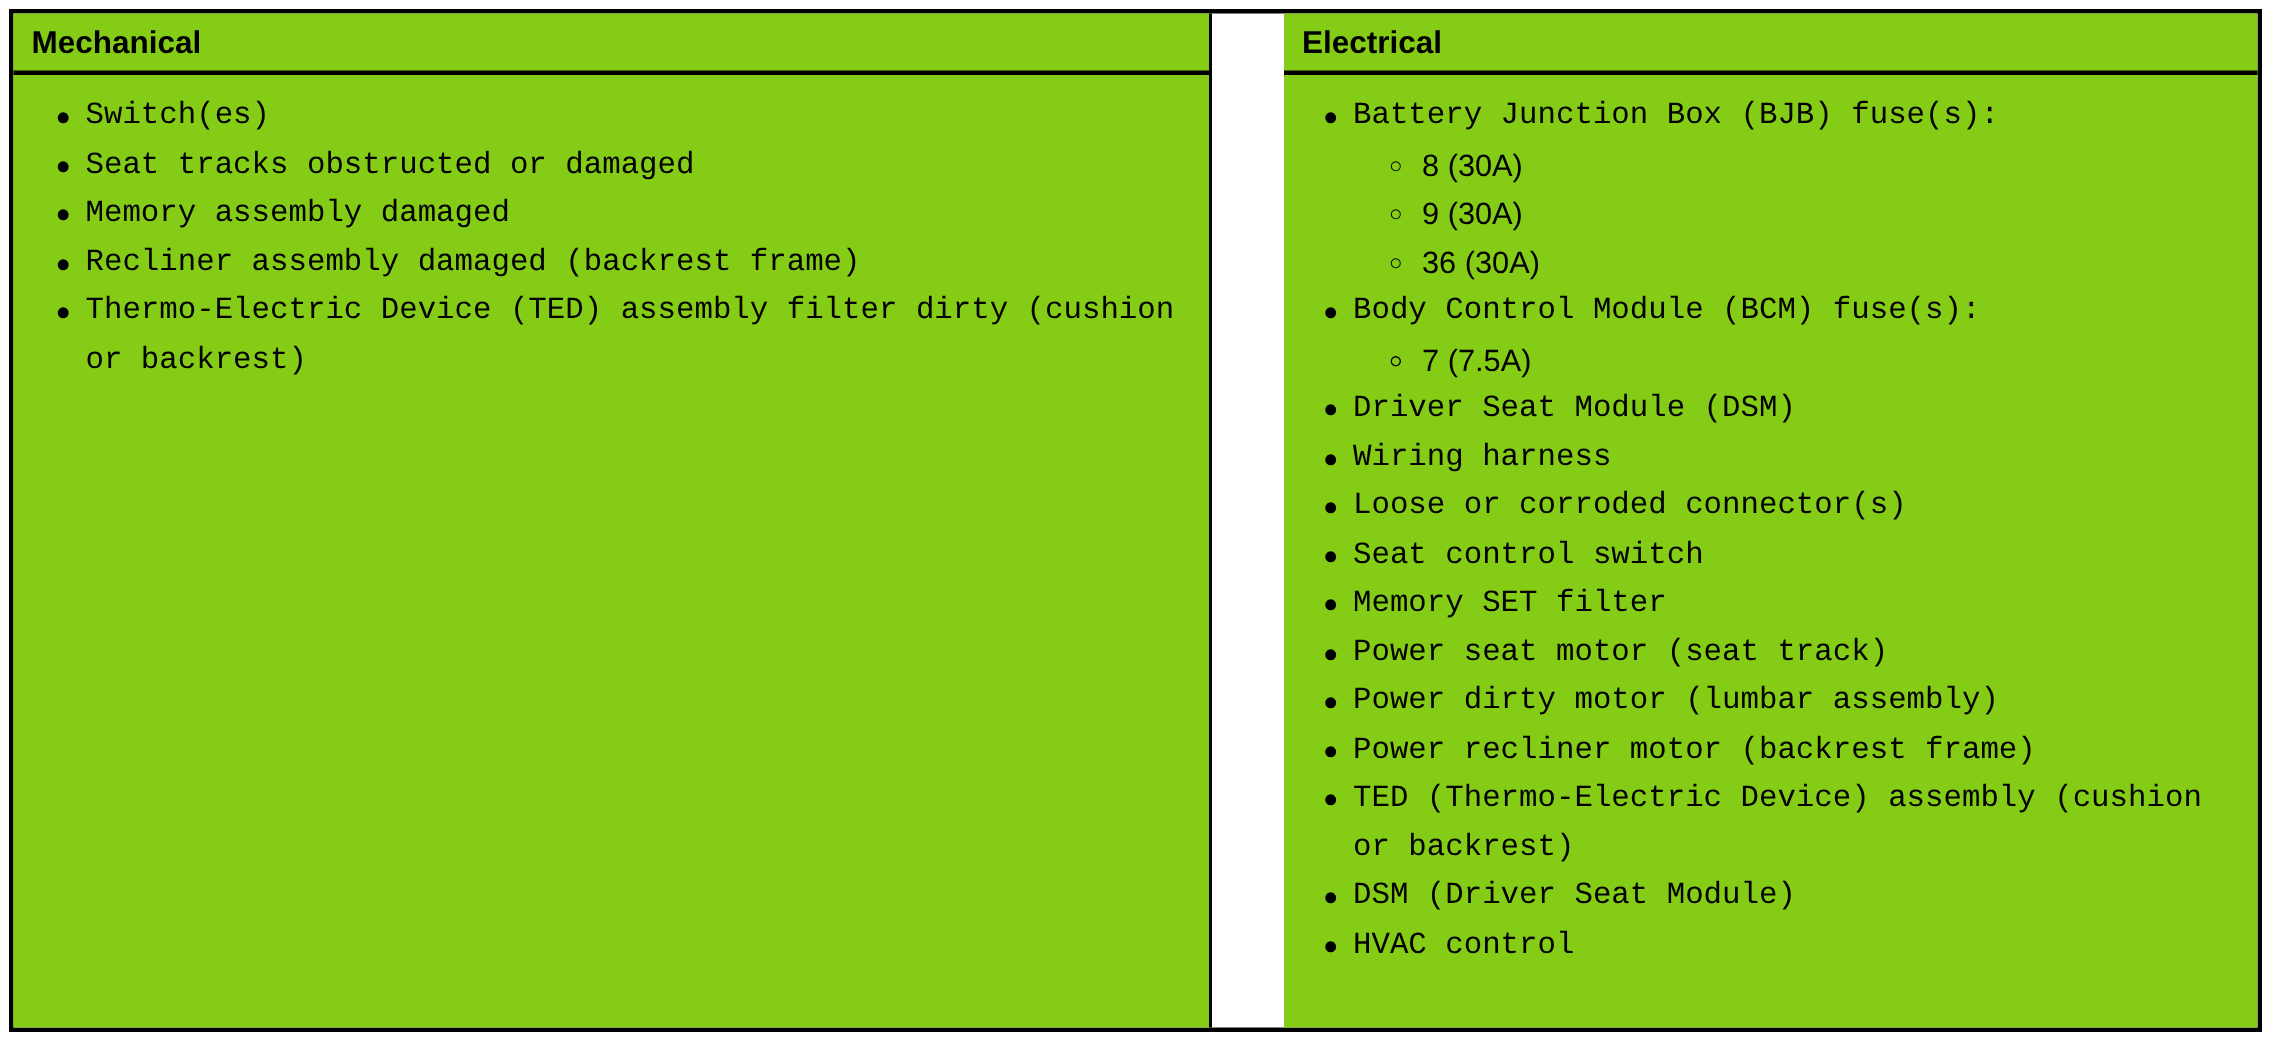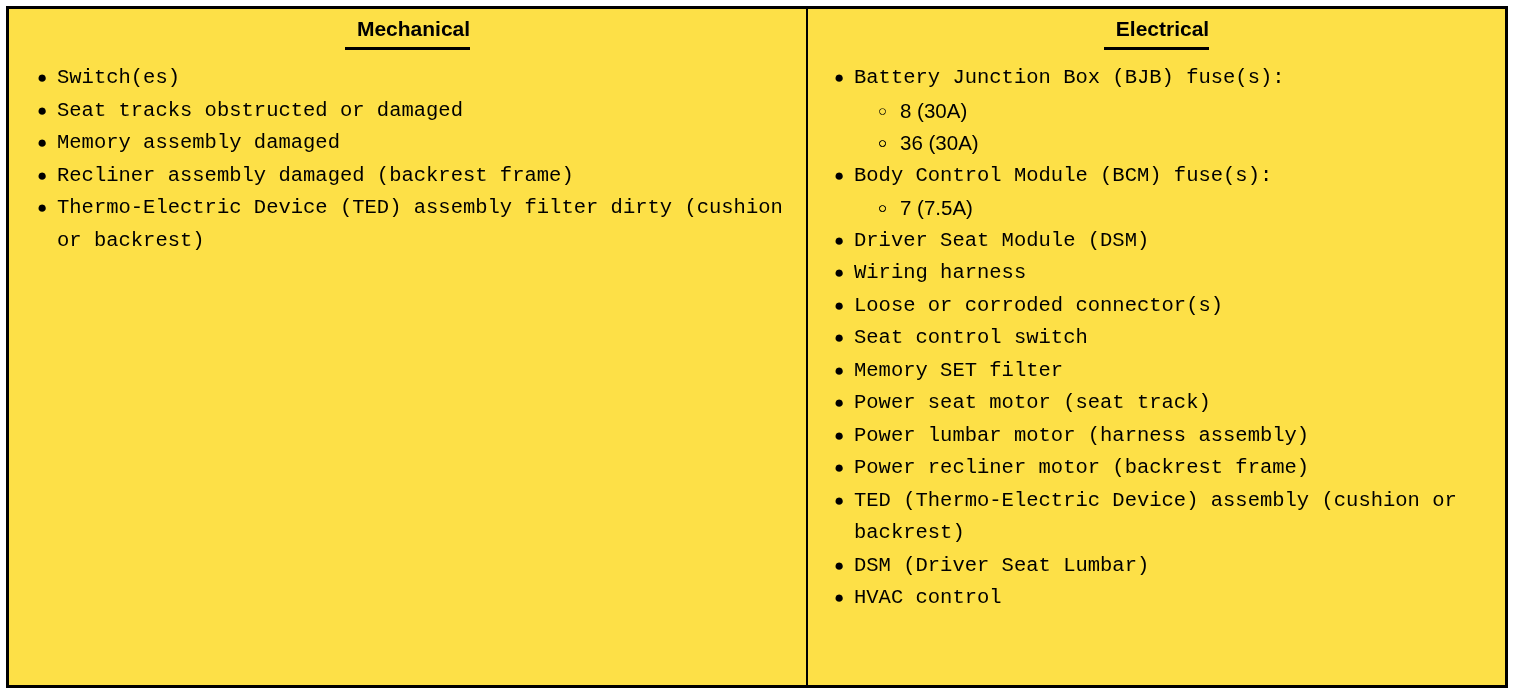--- a/index.html
+++ b/index.html
@@ -32,30 +32,30 @@
     display: flex;
     width: 100%;
     height: 100%;
     box-sizing: border-box;
   }
 
   .col {
     box-sizing: border-box;
     display: flex;
     flex-direction: column;
-    background: #fde047;
-    align-items: center;
+    background: #84cc16;
   }
   .col-mechanical {
     width: 799px;
     flex: 0 0 799px;
     border-right: 2px solid #000000;
   }
   .col-electrical {
     flex: 1 1 auto;
+    margin-left: 48px;
   }
 
   .col-header {
     box-sizing: border-box;
     height: 41px;
     flex: 0 0 41px;
     border-bottom: 3px solid #000000;
     display: flex;
     align-items: center;
     padding-left: 12px;
@@ -184,20 +184,21 @@
             <span class="bullet-mark">●</span>
             <span class="bullet-text">Battery Junction Box (BJB) fuse(s):</span>
           </li>
           <ul class="subbullets">
             <li class="subbullet-item">
               <span class="subbullet-mark">○</span>
               <span class="subbullet-text">8 (30A)</span>
             </li>
             <li class="subbullet-item">
               <span class="subbullet-mark">○</span>
+              <span class="subbullet-text">9 (30A)</span>
             </li>
             <li class="subbullet-item">
               <span class="subbullet-mark">○</span>
               <span class="subbullet-text">36 (30A)</span>
             </li>
           </ul>
 
           <li class="bullet-item">
             <span class="bullet-mark">●</span>
             <span class="bullet-text">Body Control Module (BCM) fuse(s):</span>
@@ -237,36 +238,36 @@
             <span class="bullet-text">Memory SET filter</span>
           </li>
 
           <li class="bullet-item">
             <span class="bullet-mark">●</span>
             <span class="bullet-text">Power seat motor (seat track)</span>
           </li>
 
           <li class="bullet-item">
             <span class="bullet-mark">●</span>
-            <span class="bullet-text">Power lumbar motor (harness assembly)</span>
+            <span class="bullet-text">Power dirty motor (lumbar assembly)</span>
           </li>
 
           <li class="bullet-item">
             <span class="bullet-mark">●</span>
             <span class="bullet-text">Power recliner motor (backrest frame)</span>
           </li>
 
           <li class="bullet-item">
             <span class="bullet-mark">●</span>
             <span class="bullet-text">TED (Thermo-Electric Device) assembly (cushion or backrest)</span>
           </li>
 
           <li class="bullet-item">
             <span class="bullet-mark">●</span>
-            <span class="bullet-text">DSM (Driver Seat Lumbar)</span>
+            <span class="bullet-text">DSM (Driver Seat Module)</span>
           </li>
 
           <li class="bullet-item">
             <span class="bullet-mark">●</span>
             <span class="bullet-text">HVAC control</span>
           </li>
 
         </ul>
       </div>
     </div>

